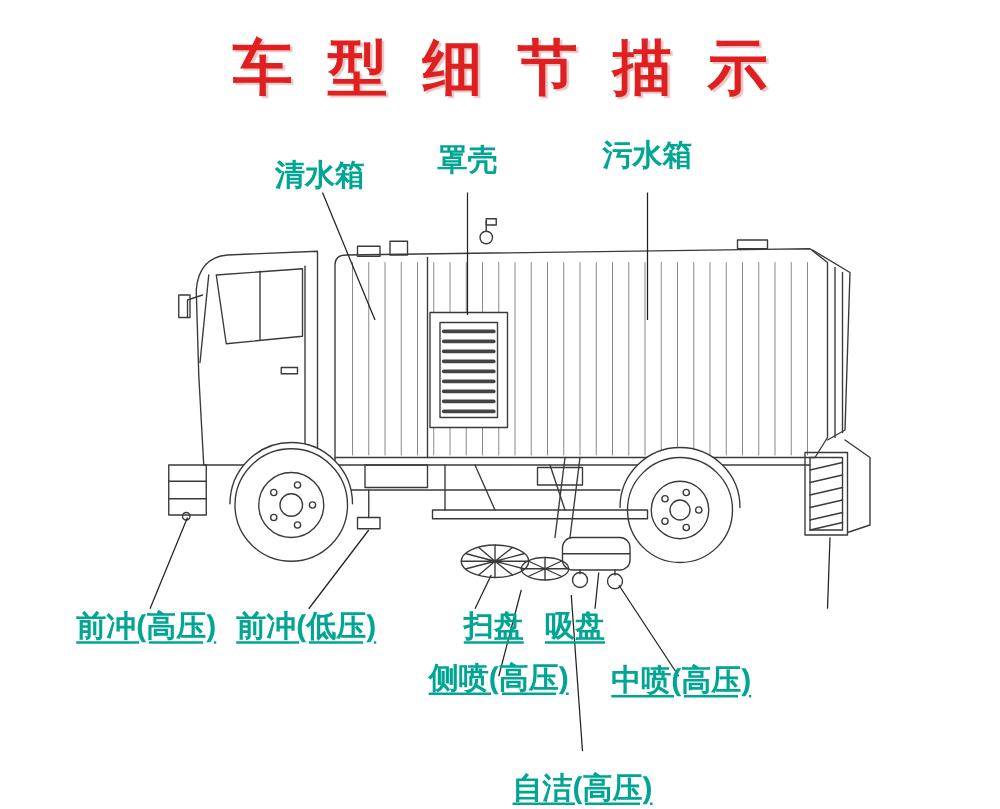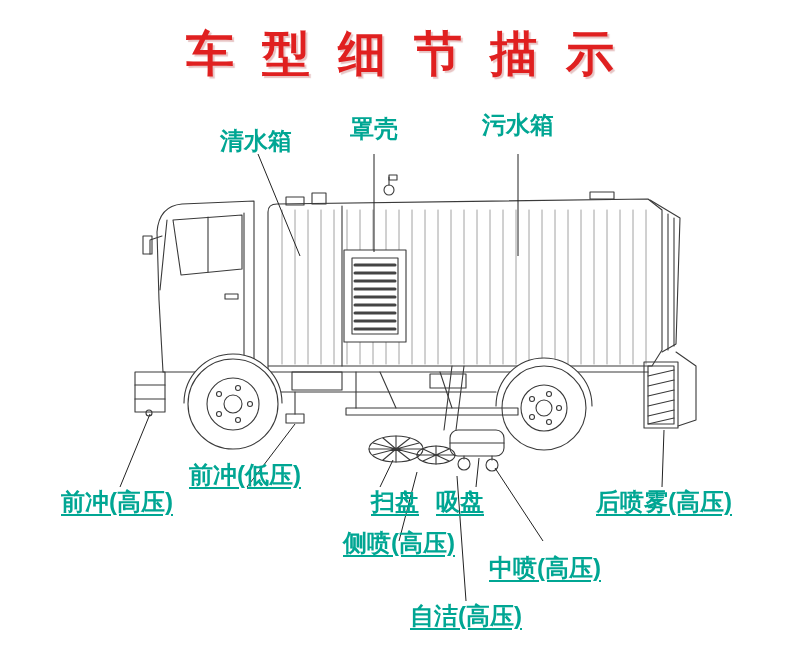--- a/index.html
+++ b/index.html
@@ -149,22 +149,21 @@
       <line x1="543" y1="541" x2="495" y2="468"></line>
       <line x1="466" y1="601" x2="457" y2="476"></line>
     </g>
   </svg>
 
   <div class="lbl" style="left:256px; top:128px">清水箱</div>
   <div class="lbl" style="left:374px; top:116px">罩壳</div>
   <div class="lbl" style="left:518px; top:112px">污水箱</div>
 
   <div class="lbl u" style="left:117px; top:489px">前冲(高压)</div>
-  <div class="lbl u" style="left:245px; top:462px">前冲(低压)</div>
+  <div class="lbl u" style="left:245px; top:489px">前冲(低压)</div>
   <div class="lbl u" style="left:395px; top:489px">扫盘</div>
   <div class="lbl u" style="left:460px; top:489px">吸盘</div>
-  <div class="lbl u" style="left:664px; top:489px">后喷雾(高压)</div>
 
   <div class="lbl u" style="left:399px; top:530px">侧喷(高压)</div>
-  <div class="lbl u" style="left:545px; top:555px">中喷(高压)</div>
+  <div class="lbl u" style="left:545px; top:532px">中喷(高压)</div>
 
-  <div class="lbl u" style="left:466px; top:603px">自洁(高压)</div>
+  <div class="lbl u" style="left:466px; top:618px">自洁(高压)</div>
 </div>
 
 </body></html>

